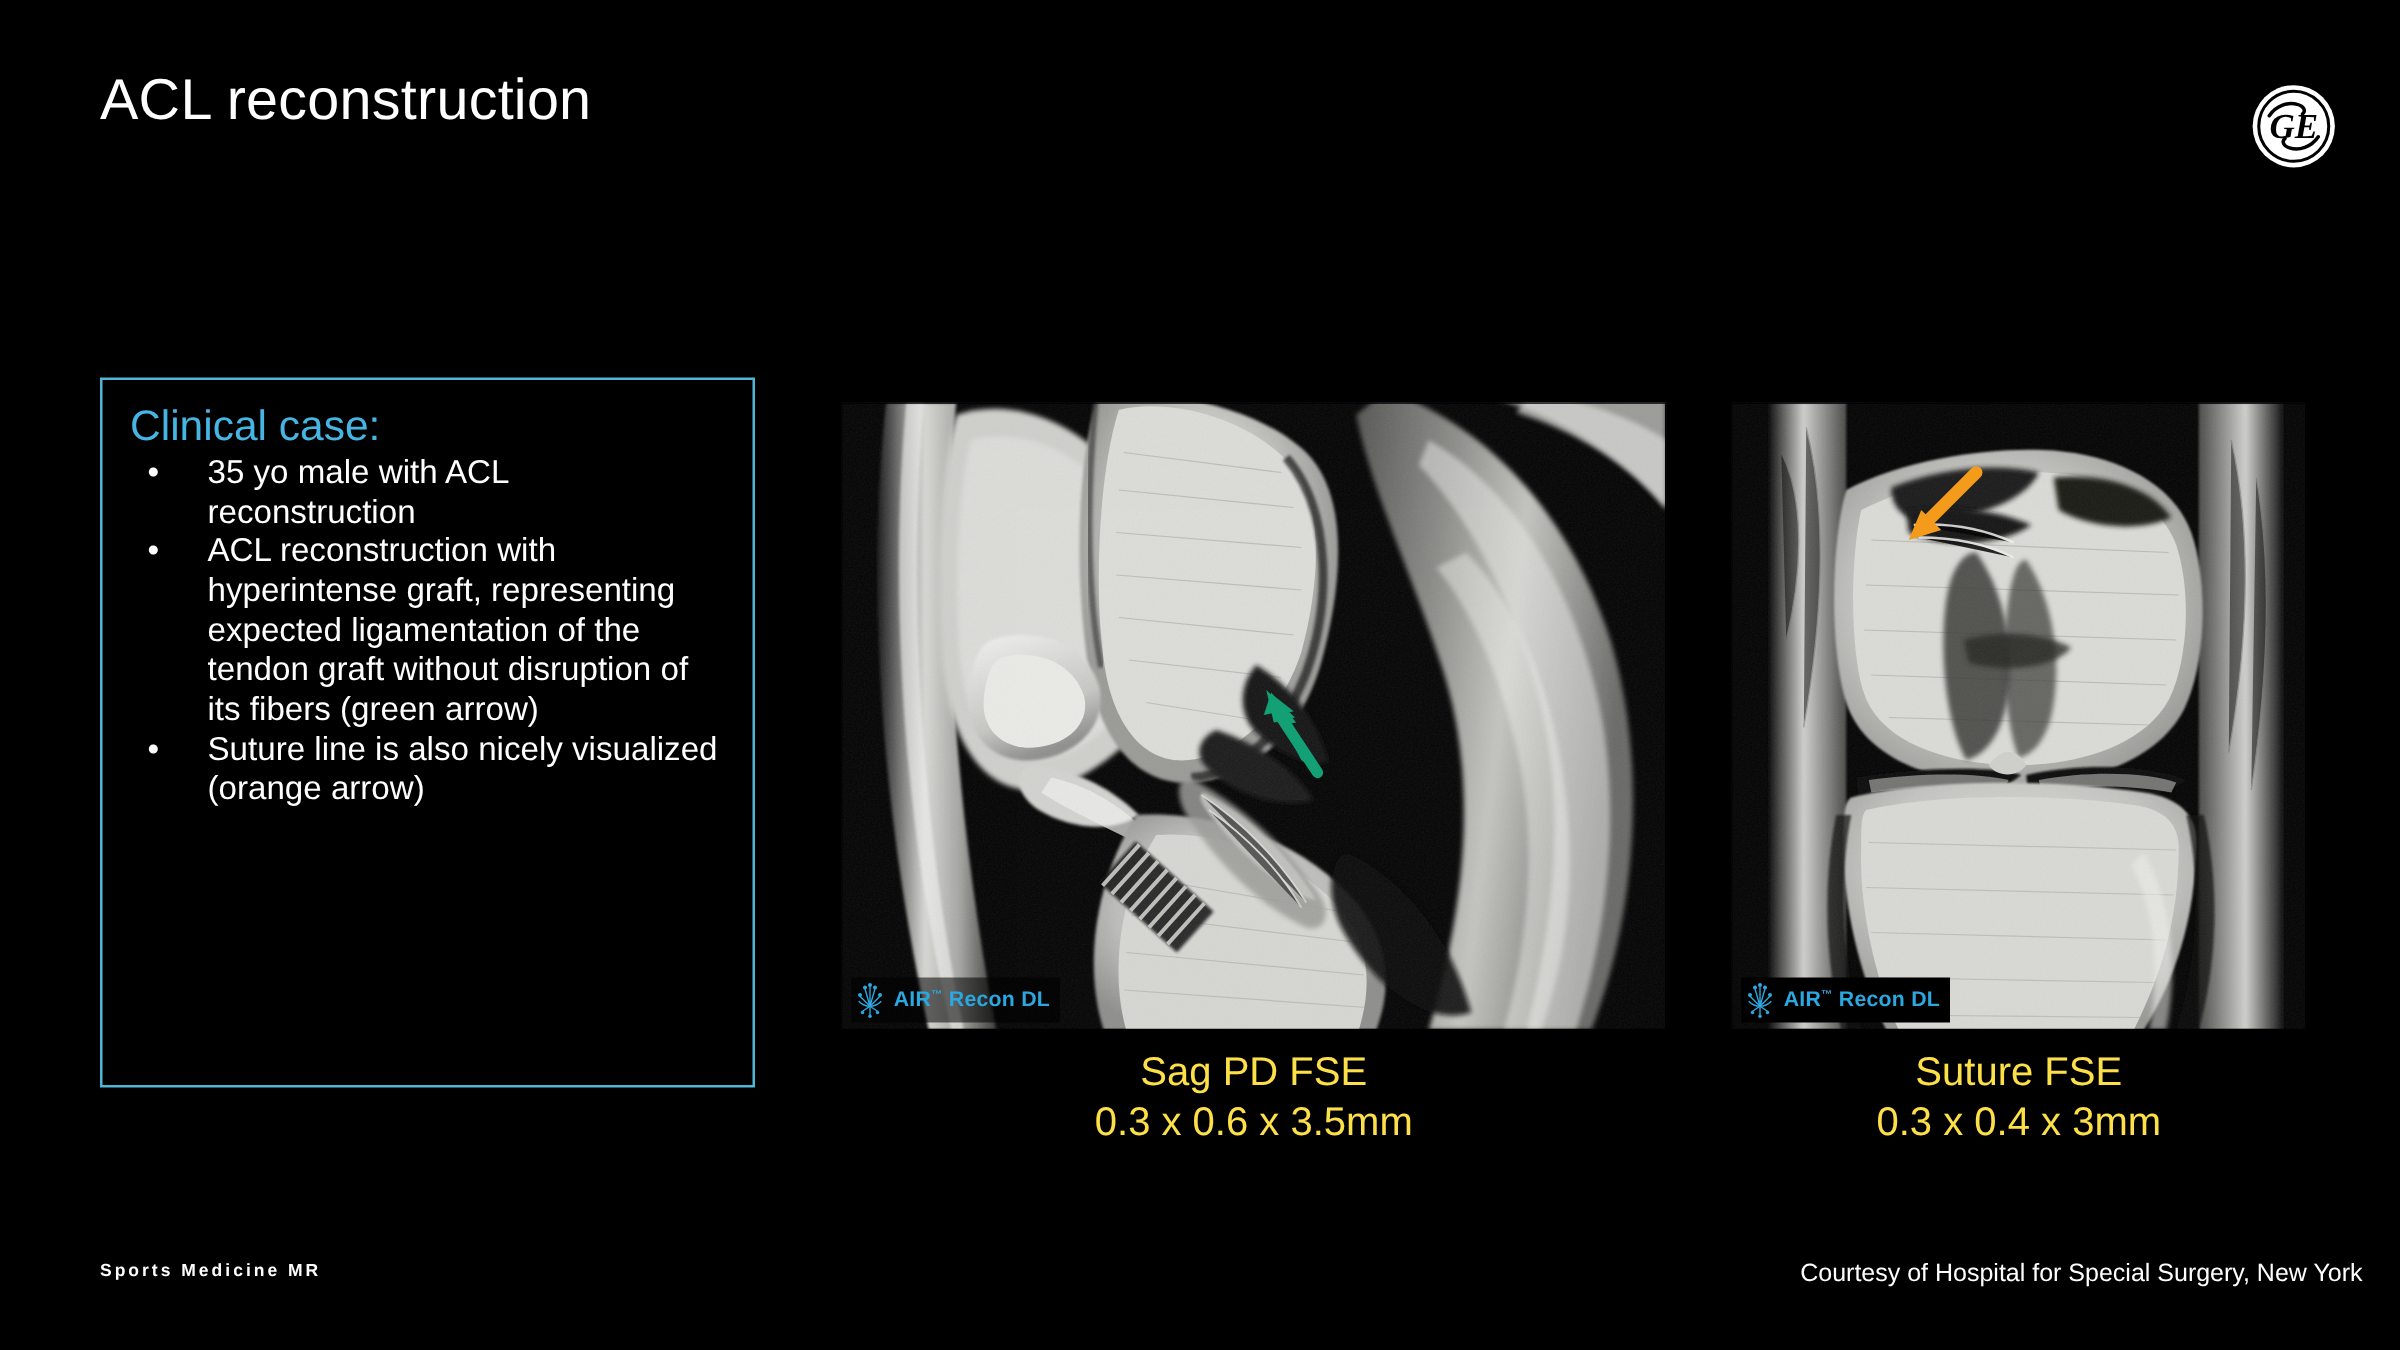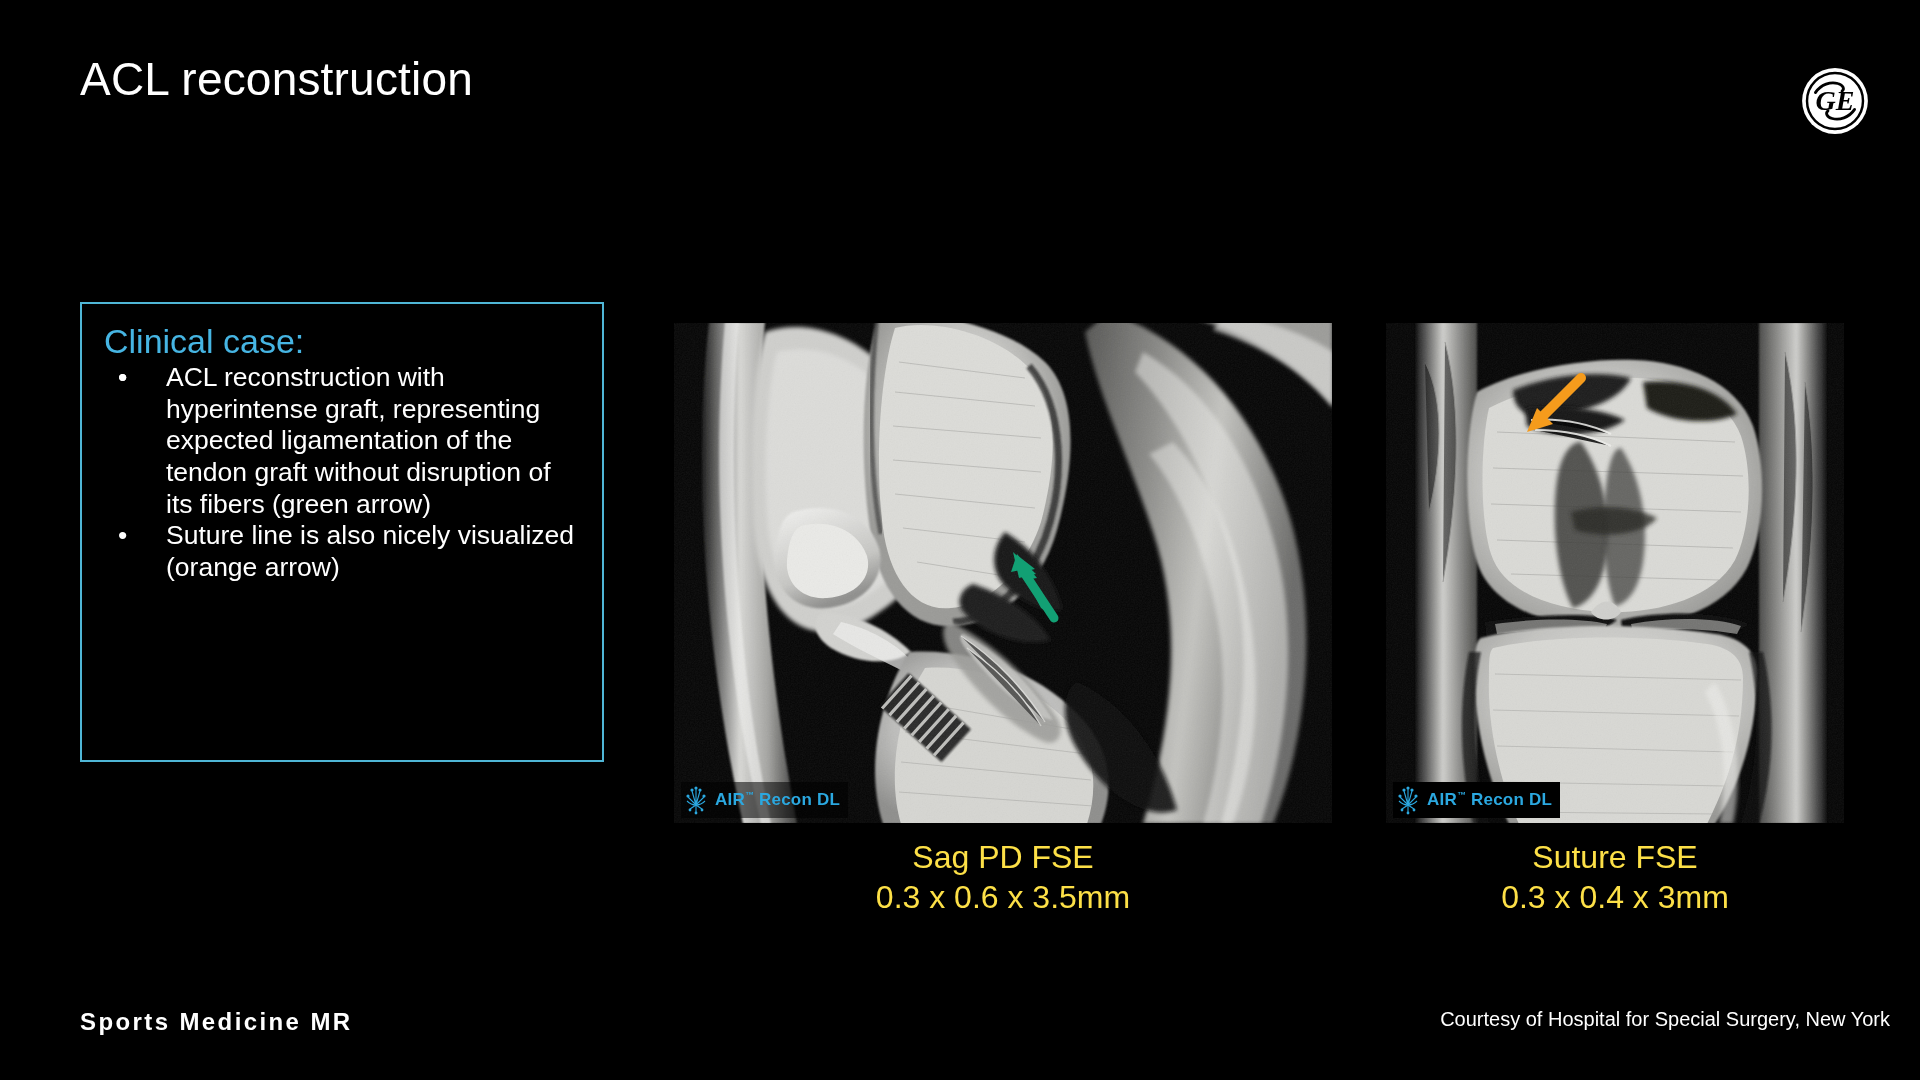--- a/index.html
+++ b/index.html
@@ -36,21 +36,21 @@
     width: 70px;
     height: 70px;
   }
 
   
   .case-box {
     position: absolute;
     left: 80px;
     top: 302px;
     width: 524px;
-    height: 460px;
+    height: 568px;
     border: 2px solid #4FB6D6;
     box-sizing: border-box;
     padding: 18px 22px 10px 22px;
   }
   .case-heading {
     font-size: 34px;
     color: #46B5E3;
     line-height: 1.12;
     margin: 0 0 2px 0;
     font-weight: 400;
@@ -121,21 +121,21 @@
     color: #fde047;
   }
   .caption-sag { left: 673px; top: 838px; width: 660px; }
   .caption-cor { left: 1385px; top: 838px; width: 460px; }
 
   
   .footer-left {
     position: absolute;
     left: 80px;
     top: 1008px;
-    font-size: 24px;
+    font-size: 14px;
     font-weight: bold;
     letter-spacing: 2.4px;
     color: #ffffff;
   }
   .footer-right {
     position: absolute;
     right: 30px;
     top: 1008px;
     font-size: 20px;
     color: #ffffff;
@@ -156,20 +156,21 @@
     <path d="M78 62 C70 74 56 78 46 75 C38 73 36 67 40 64" fill="none" stroke="#000000" stroke-width="4" stroke-linecap="round"></path>
     <text x="50" y="63" font-family="'Liberation Serif', serif" font-style="italic" font-size="40" font-weight="bold" fill="#000000" text-anchor="middle">GE</text>
   </svg>
 </div>
 
 <div class="case-box">
   <div class="case-heading">Clinical case:</div>
   <ul class="bullet-list">
     <li class="bullet-item">
       <span class="bullet-dot">•</span>
+      <span>35 yo male with ACL reconstruction</span>
     </li>
     <li class="bullet-item">
       <span class="bullet-dot">•</span>
       <span>ACL reconstruction with hyperintense graft, representing expected ligamentation of the tendon graft without disruption of its fibers (green arrow)</span>
     </li>
     <li class="bullet-item">
       <span class="bullet-dot">•</span>
       <span>Suture line is also nicely visualized (orange arrow)</span>
     </li>
   </ul>

